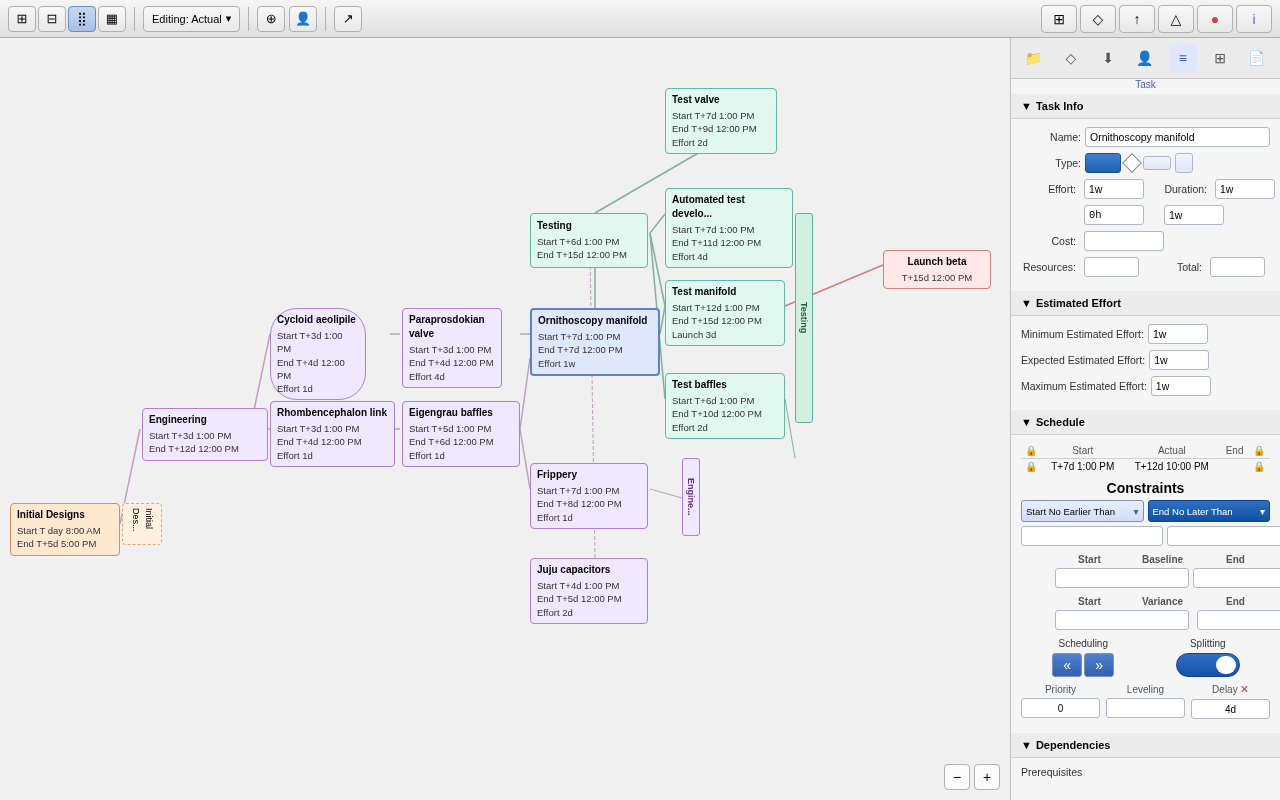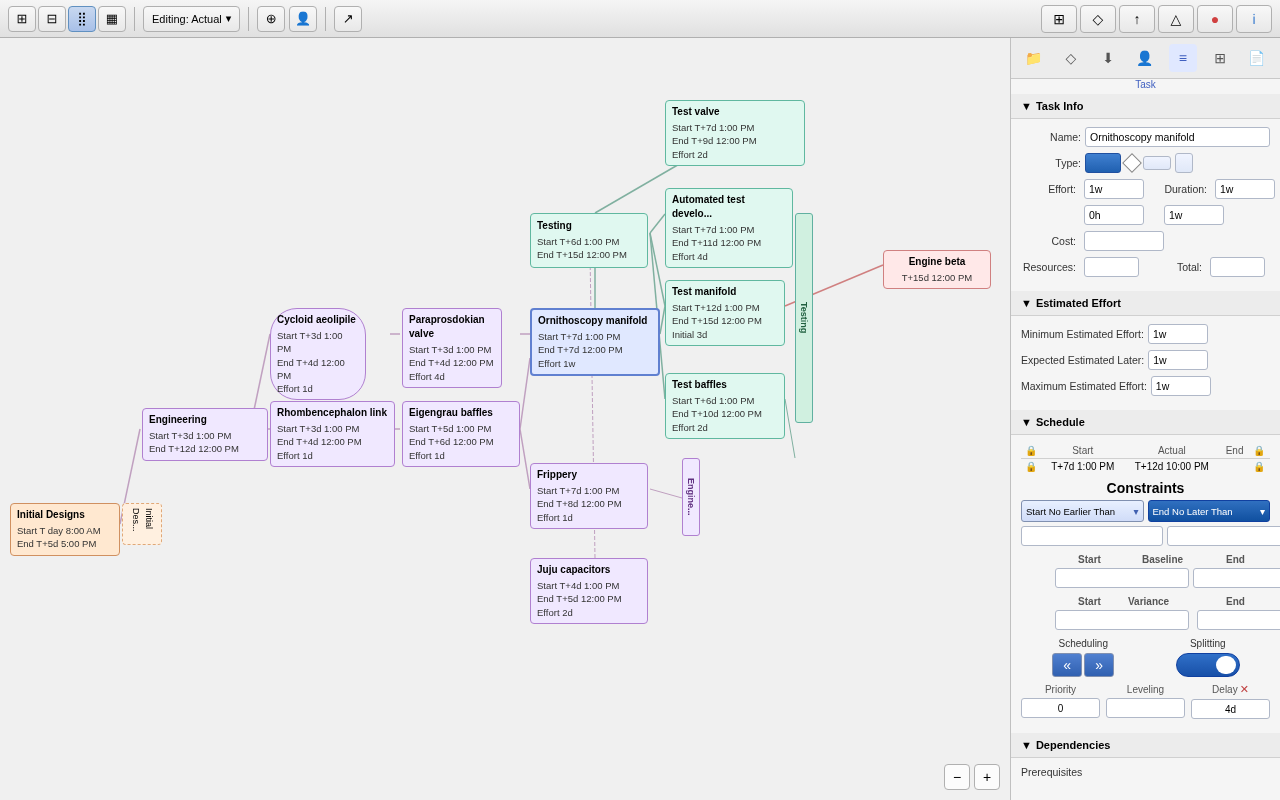--- a/index.html
+++ b/index.html
@@ -388,50 +388,50 @@
       <div class="node-row">End T+5d 12:00 PM</div>
       <div class="node-row">Effort 2d</div>
     </div>
 
     <div class="node node-teal" style="left:530px;top:175px;width:118px;padding:5px 6px;">
       <div class="node-title">Testing</div>
       <div class="node-row">Start T+6d 1:00 PM</div>
       <div class="node-row">End T+15d 12:00 PM</div>
     </div>
 
-    <div class="node node-teal" style="left:665px;top:62px;width:140px;">
+    <div class="node node-teal" style="left:665px;top:50px;width:112px;">
       <div class="node-title">Test valve</div>
       <div class="node-row">Start T+7d 1:00 PM</div>
       <div class="node-row">End T+9d 12:00 PM</div>
       <div class="node-row">Effort 2d</div>
     </div>
 
     <div class="node node-teal" style="left:665px;top:150px;width:128px;">
       <div class="node-title">Automated test develo...</div>
       <div class="node-row">Start T+7d 1:00 PM</div>
       <div class="node-row">End T+11d 12:00 PM</div>
       <div class="node-row">Effort 4d</div>
     </div>
 
     <div class="node node-teal" style="left:665px;top:242px;width:120px;">
       <div class="node-title">Test manifold</div>
       <div class="node-row">Start T+12d 1:00 PM</div>
       <div class="node-row">End T+15d 12:00 PM</div>
-      <div class="node-row">Initial 3d</div>
+      <div class="node-row">Launch 3d</div>
     </div>
 
     <div class="node node-teal" style="left:665px;top:335px;width:120px;">
       <div class="node-title">Test baffles</div>
       <div class="node-row">Start T+6d 1:00 PM</div>
       <div class="node-row">End T+10d 12:00 PM</div>
       <div class="node-row">Effort 2d</div>
     </div>
 
     <div class="node node-pink" style="left:883px;top:212px;width:108px;display:flex;flex-direction:column;align-items:center;">
-      <div class="node-title">Engine beta</div>
+      <div class="node-title">Launch beta</div>
       <div class="node-row">T+15d 12:00 PM</div>
     </div>
 
     <div style="position:absolute;left:795px;top:175px;width:18px;height:210px;background:#d0f0e0;border:1.5px solid #60b0a0;border-radius:3px;display:flex;align-items:center;justify-content:center;">
       <span style="writing-mode:vertical-rl;font-size:9px;color:#206040;font-weight:bold;">Testing</span>
     </div>
 
     <div style="position:absolute;left:682px;top:420px;width:18px;height:78px;background:#f0e8ff;border:1.5px solid #b080d0;border-radius:3px;display:flex;align-items:center;justify-content:center;">
       <span style="writing-mode:vertical-rl;font-size:9px;color:#603080;font-weight:bold;">Engine...</span>
     </div>
@@ -479,21 +479,21 @@
       <div class="two-col">
         <span class="form-label">Effort:</span>
         <input class="two-col-input" value="1w" style="max-width: 60px;">
         <span class="form-label">Duration:</span>
         <input class="two-col-input" value="1w" style="max-width: 60px;">
       </div>
 
 
       <div class="two-col">
         <span class="form-label" style="min-width:55px;"></span>
-        <input class="two-col-input" value="0h" style="max-width: 60px;">
+        <input class="two-col-input" value="0h" style="max-width: 60px; font-family: Liberation Mono, monospace;">
         <span style="flex:0 0 4px;"></span>
         <input class="two-col-input" value="1w" style="max-width: 60px;">
       </div>
 
       <div class="two-col">
         <span class="form-label">Cost:</span>
         <input class="two-col-input" value="" style="max-width: 80px;">
       </div>
 
       <div class="two-col">
@@ -507,21 +507,21 @@
     <div class="section-header">
       <span>▼</span>
       <span>Estimated Effort</span>
     </div>
     <div class="section-content">
       <div class="form-row">
         <span class="form-label form-label-wide">Minimum Estimated Effort:</span>
         <input class="form-input" value="1w" style="max-width: 60px;">
       </div>
       <div class="form-row">
-        <span class="form-label form-label-wide">Expected Estimated Later:</span>
+        <span class="form-label form-label-wide">Expected Estimated Effort:</span>
         <input class="form-input" value="1w" style="max-width: 60px;">
       </div>
       <div class="form-row">
         <span class="form-label form-label-wide">Maximum Estimated Effort:</span>
         <input class="form-input" value="1w" style="max-width: 60px;">
       </div>
     </div>
 
     <div class="section-header">
       <span>▼</span>
@@ -576,21 +576,21 @@
       <div style="display:flex;align-items:center;gap:4px;margin-bottom:8px;">
         <div style="flex:0 0 30px;font-size:10px;text-align:right;color:#555;"></div>
         <input style="flex: 1 1 0%; height: 20px; border: 1px solid rgb(176, 184, 200); border-radius: 3px; font-size: 10px; background: white;" value="">
         <input style="flex: 1 1 0%; height: 20px; border: 1px solid rgb(176, 184, 200); border-radius: 3px; font-size: 10px; background: white;" value="">
 
       </div>
 
       <div style="display:flex;align-items:center;gap:4px;margin-bottom:3px;">
         <div style="flex:0 0 30px;"></div>
         <div style="flex:1;text-align:center;font-size:10px;font-weight:bold;color:#555;">Start</div>
-        <div style="flex:1;text-align:left;font-size:10px;font-weight:bold;color:#555;">Variance</div>
+        <div style="flex:1;text-align:center;font-size:10px;font-weight:bold;color:#555;">Variance</div>
         <div style="flex:1;text-align:center;font-size:10px;font-weight:bold;color:#555;">End</div>
       </div>
       <div style="display:flex;align-items:center;gap:4px;margin-bottom:8px;">
         <div style="flex:0 0 30px;"></div>
         <input style="flex: 1 1 0%; height: 20px; border: 1px solid rgb(176, 184, 200); border-radius: 3px; font-size: 10px; background: white;" value="">
         <div style="flex:1;"></div>
         <input style="flex: 1 1 0%; height: 20px; border: 1px solid rgb(176, 184, 200); border-radius: 3px; font-size: 10px; background: white;" value="">
       </div>
 
       <div class="sched-split-row">

